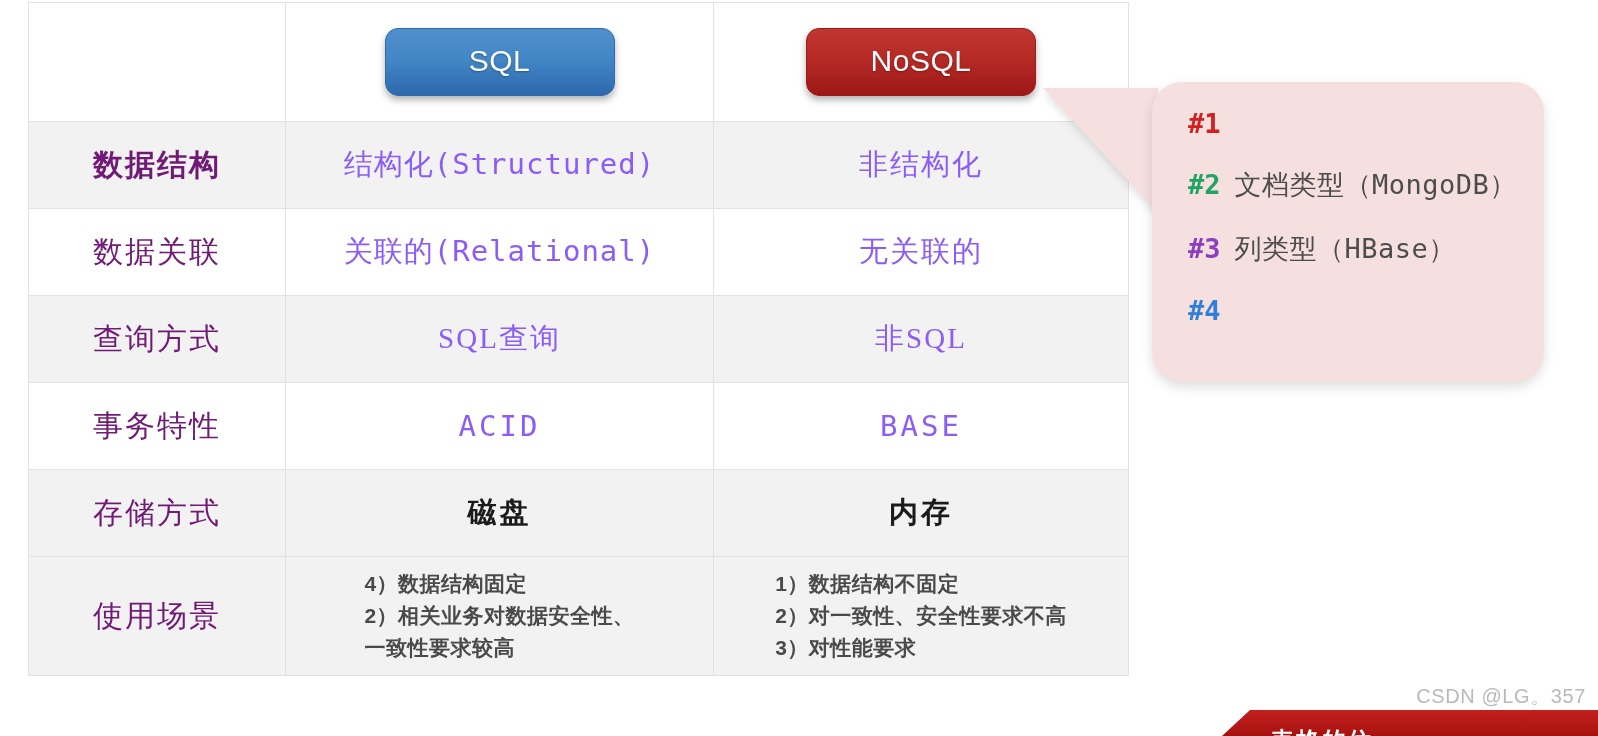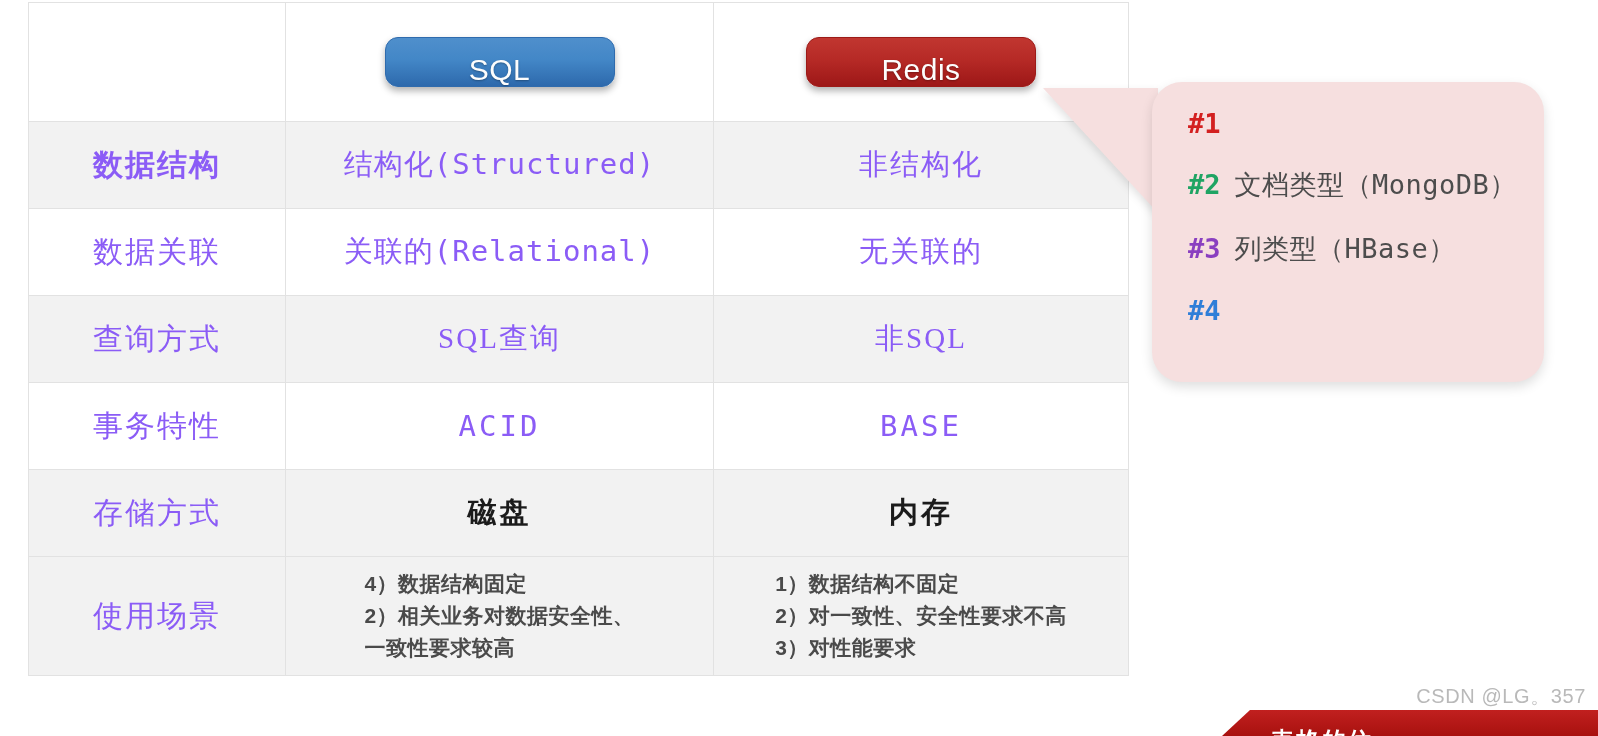--- a/index.html
+++ b/index.html
@@ -37,21 +37,21 @@
   tr.row-white td { background: #ffffff; }
   tr.row-gray  td { background: #f2f2f2; }
 
   
   .hdr-row td { height: 118px; }
   .hdr-blank { }
 
   .pill {
     display: inline-block;
     min-width: 228px;
-    padding: 17px 0 1px 0;
+    padding: 17px 0 19px 0;
     border-radius: 13px;
     color: #fdfdfd;
     font-size: 30px;
     letter-spacing: 0.5px;
     line-height: 1;
     box-shadow: 0 4px 7px rgba(0,0,0,0.30);
     text-shadow: 0 1px 2px rgba(0,0,0,0.30);
   }
   .pill-sql {
     background: linear-gradient(to bottom, #4f8fcc 0%, #4387c7 45%, #2d69ac 100%);
@@ -61,21 +61,21 @@
     background: linear-gradient(to bottom, #c13630 0%, #b62a26 45%, #9d1717 100%);
     border: 1px solid #9c1a17;
   }
 
   
   .body-row td { height: 86px; }
   .row-tall td { height: 118px; }
 
   .lbl {
     font-size: 30px;
-    color: #8b5cf6;
+    color: #701a75;
     letter-spacing: 2px;
   }
   .lbl-bold { font-weight: bold; }
 
   .val {
     font-size: 29px;
     color: #8b5cf6;
     letter-spacing: 1px;
     font-family: "DejaVu Sans Mono", "Liberation Mono", monospace;
   }
@@ -183,21 +183,21 @@
   </colgroup>
   <tbody>
     <tr class="row-white hdr-row">
       <td class="hdr-blank">
         <span></span>
       </td>
       <td>
         <span class="pill pill-sql">SQL</span>
       </td>
       <td>
-        <span class="pill pill-nosql">Redis</span>
+        <span class="pill pill-nosql">NoSQL</span>
       </td>
     </tr>
 
     <tr class="row-gray body-row">
       <td>
         <span class="lbl lbl-bold">数据结构</span>
       </td>
       <td>
         <span class="val">结构化(Structured)</span>
       </td>

